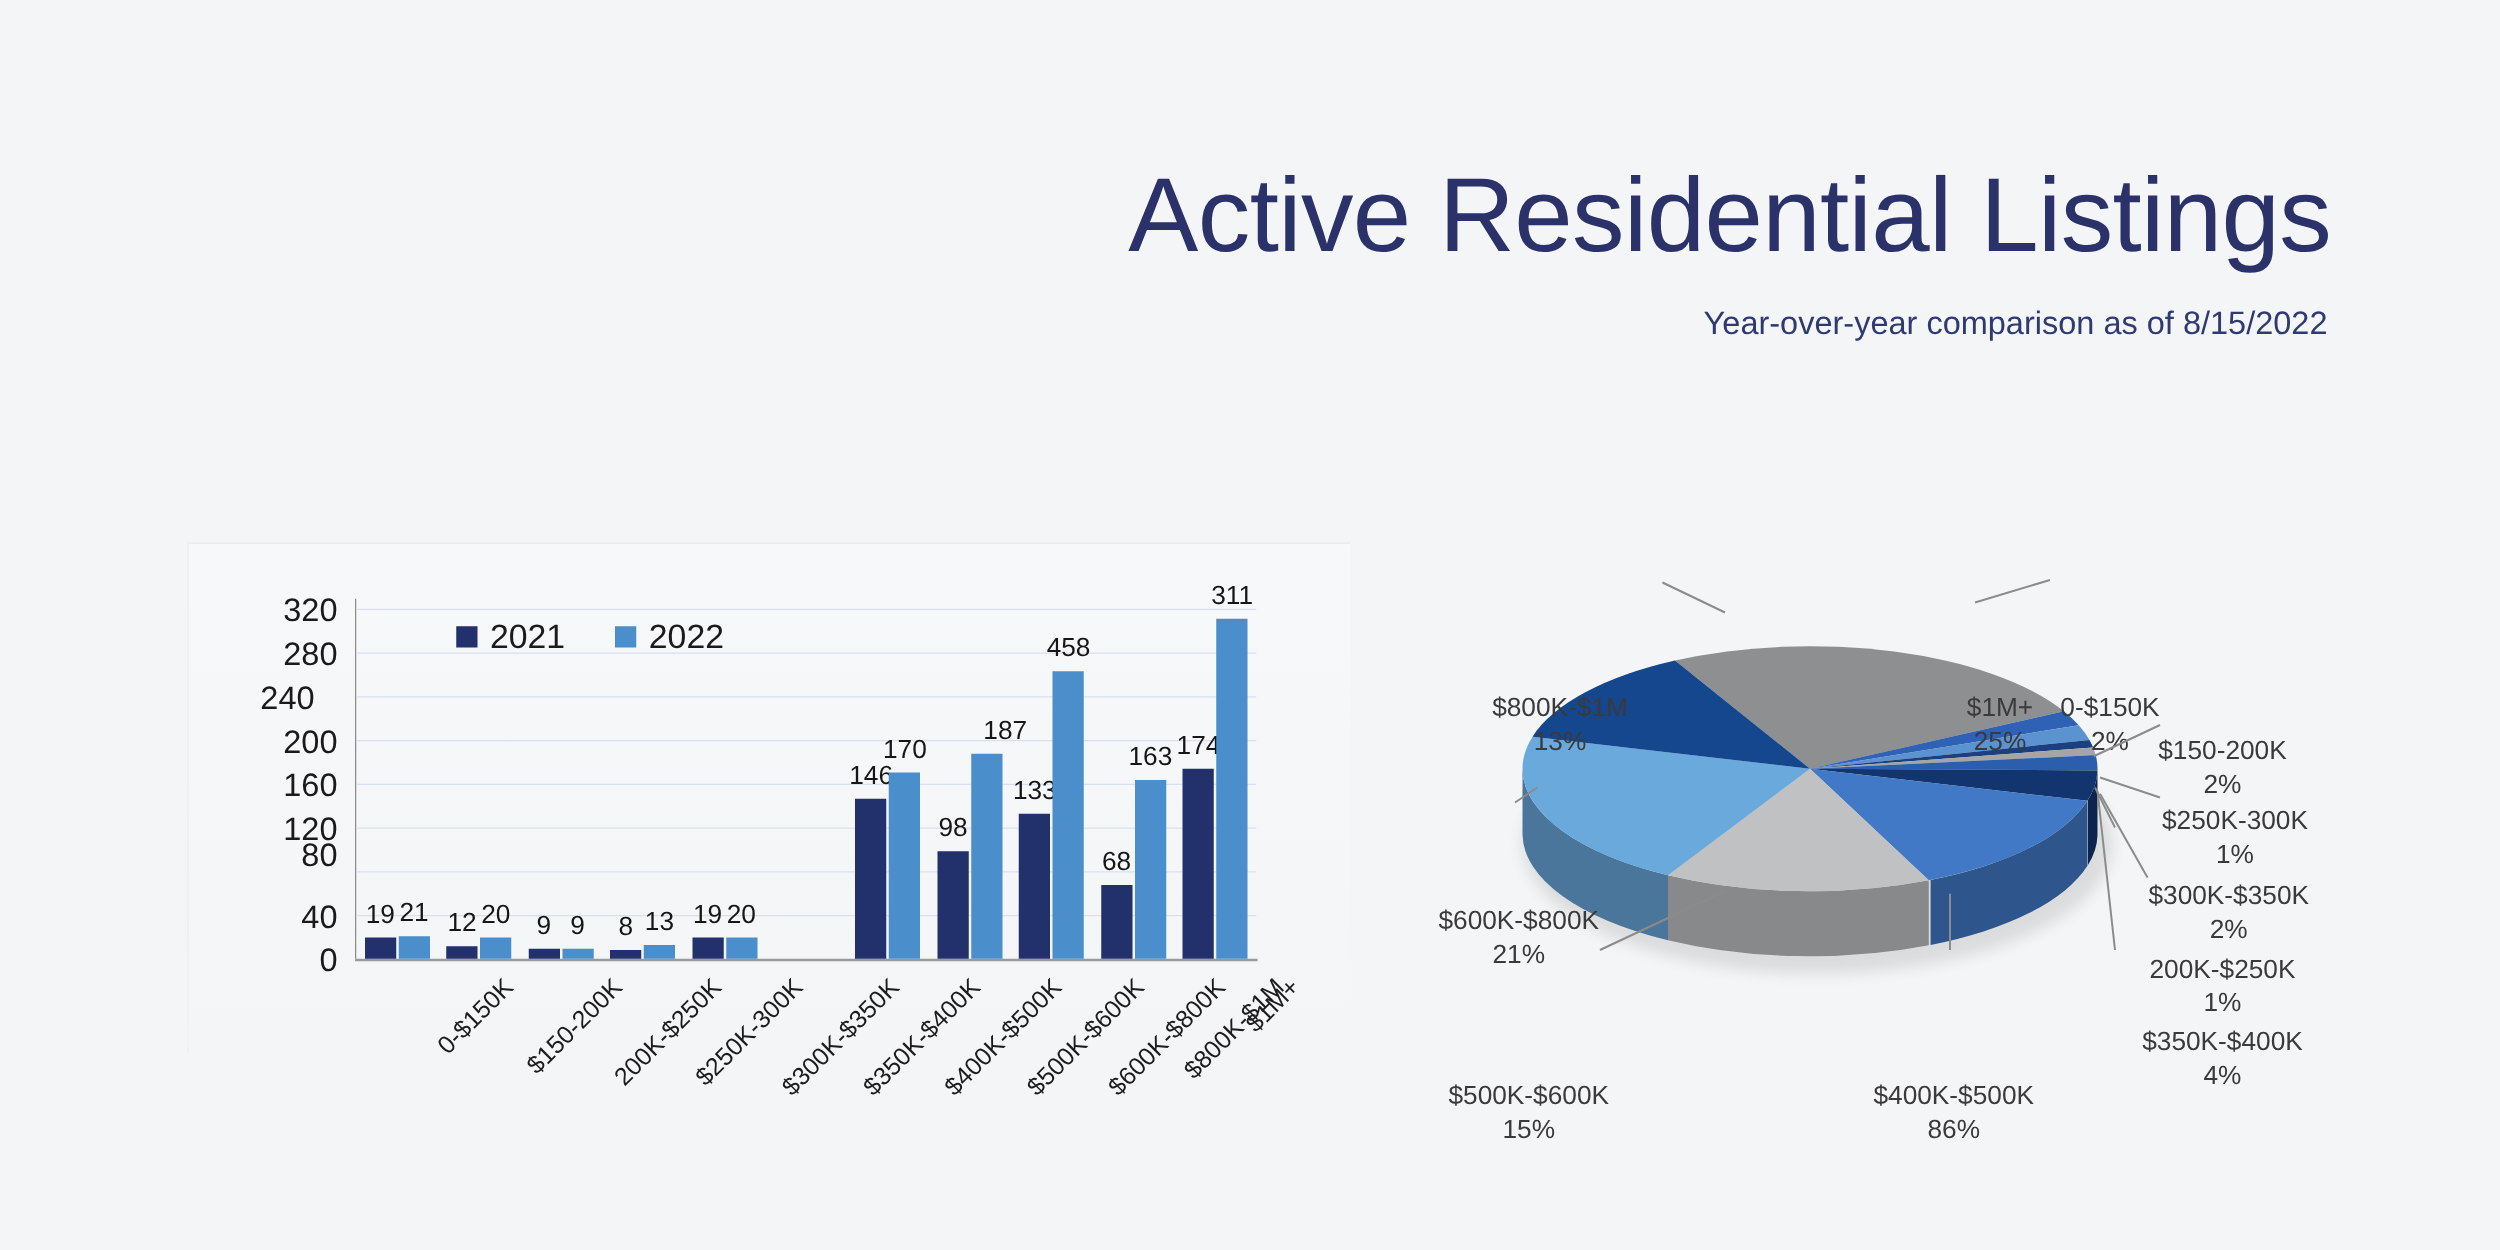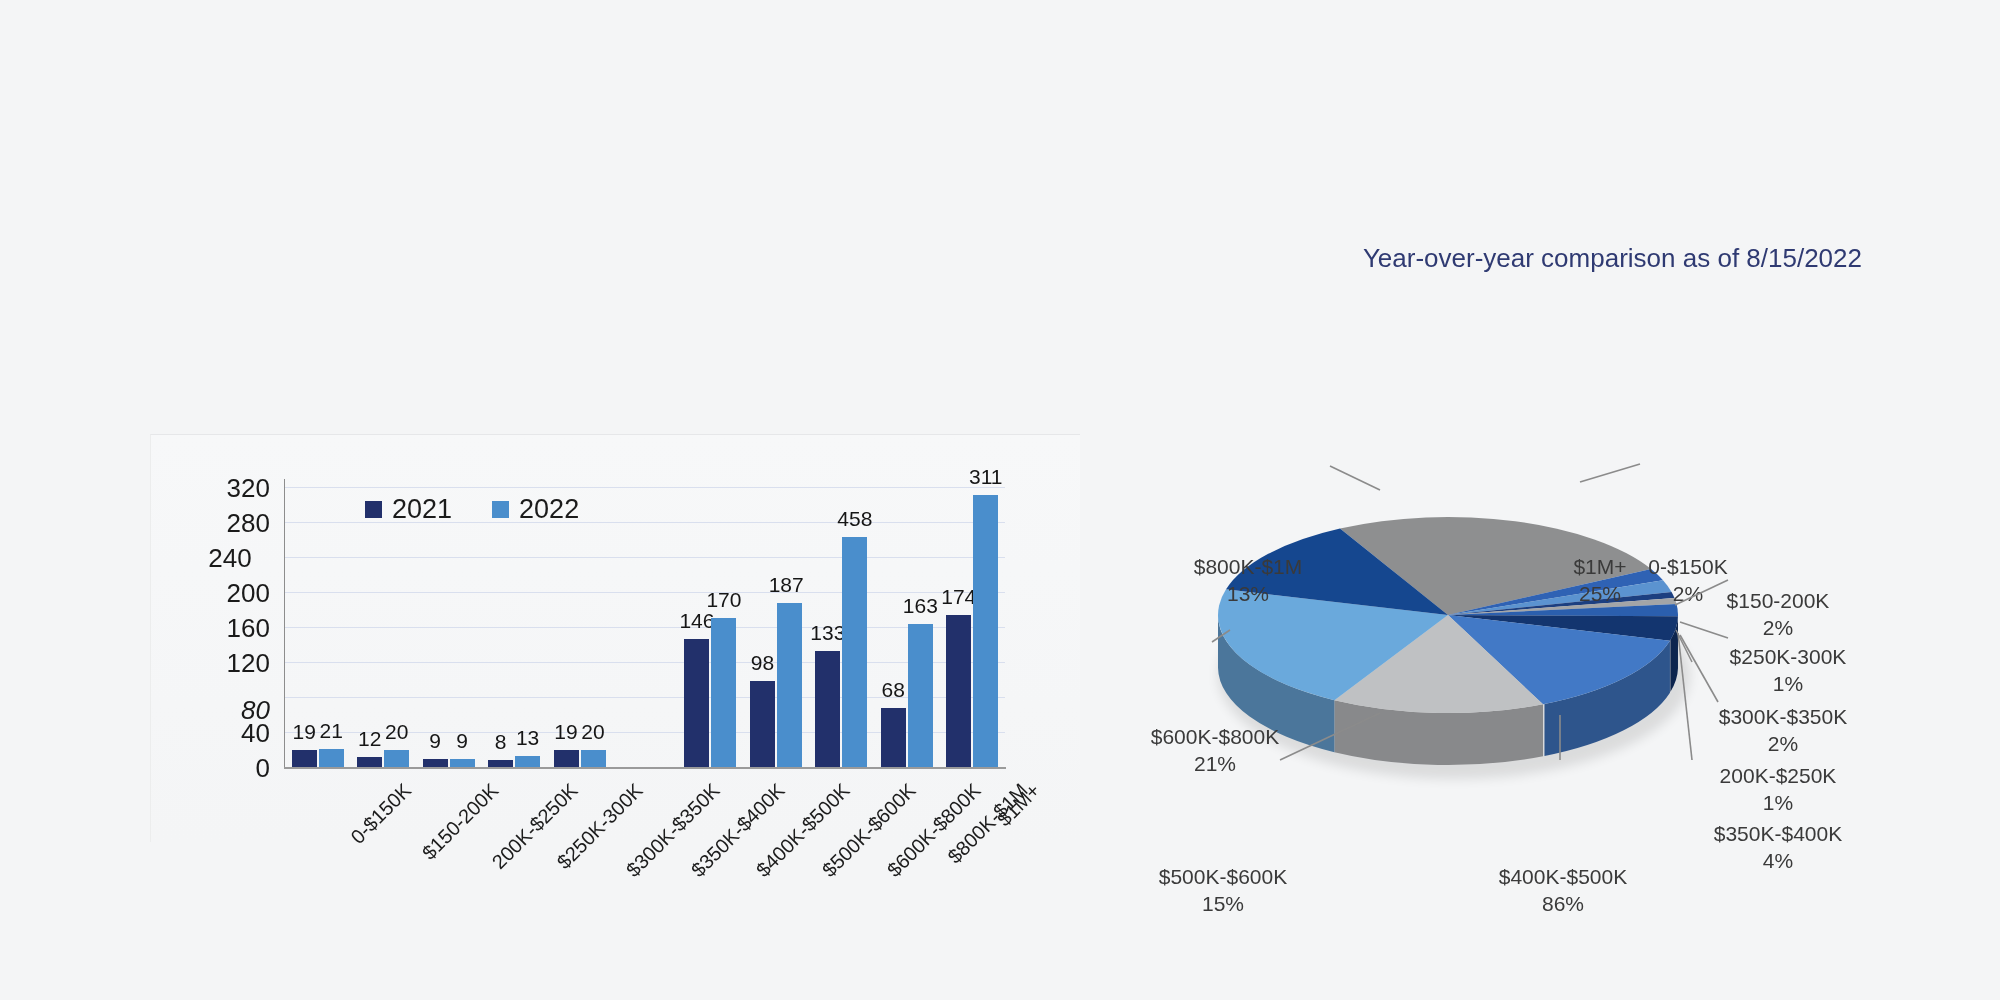--- a/index.html
+++ b/index.html
@@ -78,33 +78,34 @@
   #pie-stage { position:absolute; left:0; top:0; width:840px; height:460px; }
   .pie-label {
     position:absolute; font-size:21px; color:#3a3a3a; line-height:1.3;
     text-align:center; white-space:nowrap;
   }
 </style>
 </head>
 <body>
 
 <div id="header">
+  <div id="page-title">Active Residential Listings</div>
   <div id="page-subtitle">Year-over-year comparison as of 8/15/2022</div>
 </div>
 
 <div id="bar-panel"></div>
 <div id="bar-chart">
   <div id="ylabels">
       <div class="ytick" style="top: 53px;">320</div>
       <div class="ytick" style="top: 88px;">280</div>
       <div class="ytick" style="top: 123px; text-align: center;">240</div>
       <div class="ytick" style="top: 158px;">200</div>
       <div class="ytick" style="top: 193px;">160</div>
       <div class="ytick" style="top: 228px;">120</div>
-      <div class="ytick" style="top: 275px; font-style: italic;">80</div>
+      <div class="ytick" style="top: 249px;">80</div>
       <div class="ytick" style="top: 298px;">40</div>
       <div class="ytick" style="top: 333px;">0</div>
     </div>
   <div id="axis-y"></div>
   <div id="axis-x"></div>
   <div id="plot">
       <div class="gridline" style="top: 0px; background: rgb(217, 223, 238);"></div>
       <div class="gridline" style="top: 35px; background: rgb(217, 223, 238);"></div>
       <div class="gridline" style="top: 70px; background: rgb(217, 223, 238);"></div>
       <div class="gridline" style="top: 105px; background: rgb(217, 223, 238);"></div>
@@ -145,21 +146,21 @@
       <div class="group" style="left: 392.727px; width: 65.4545px;">
         <div class="bar y2021" style="left: 6.72727px; width: 25px; height: 127.75px; background: rgb(34, 48, 107);"></div>
         <div class="blabel" style="left: 19.2273px; bottom: 133.75px;">146</div>
         <div class="bar y2022" style="left: 33.7273px; width: 25px; height: 148.75px; background: rgb(74, 142, 204);"></div>
         <div class="blabel" style="left: 46.2273px; bottom: 154.75px;">170</div>
       </div>
       <div class="group" style="left: 458.182px; width: 65.4545px;">
         <div class="bar y2021" style="left: 6.72727px; width: 25px; height: 85.75px; background: rgb(34, 48, 107);"></div>
         <div class="blabel" style="left: 19.2273px; bottom: 91.75px;">98</div>
         <div class="bar y2022" style="left: 33.7273px; width: 25px; height: 163.625px; background: rgb(74, 142, 204);"></div>
-        <div class="blabel" style="left: 43px; bottom: 169.625px;">187</div>
+        <div class="blabel" style="left: 61px; bottom: 169.625px;">187</div>
       </div>
       <div class="group" style="left: 523.636px; width: 65.4545px;">
         <div class="bar y2021" style="left: 6.72727px; width: 25px; height: 116.375px; background: rgb(34, 48, 107);"></div>
         <div class="blabel" style="left: 19.2273px; bottom: 122.375px;">133</div>
         <div class="bar y2022" style="left: 33.7273px; width: 25px; height: 230.125px; background: rgb(74, 142, 204);"></div>
         <div class="blabel" style="left: 46.2273px; bottom: 236.125px;">458</div>
       </div>
       <div class="group" style="left: 589.091px; width: 65.4545px;">
         <div class="bar y2021" style="left: 6.72727px; width: 25px; height: 59.5px; background: rgb(34, 48, 107);"></div>
         <div class="blabel" style="left: 19.2273px; bottom: 65.5px;">68</div>

